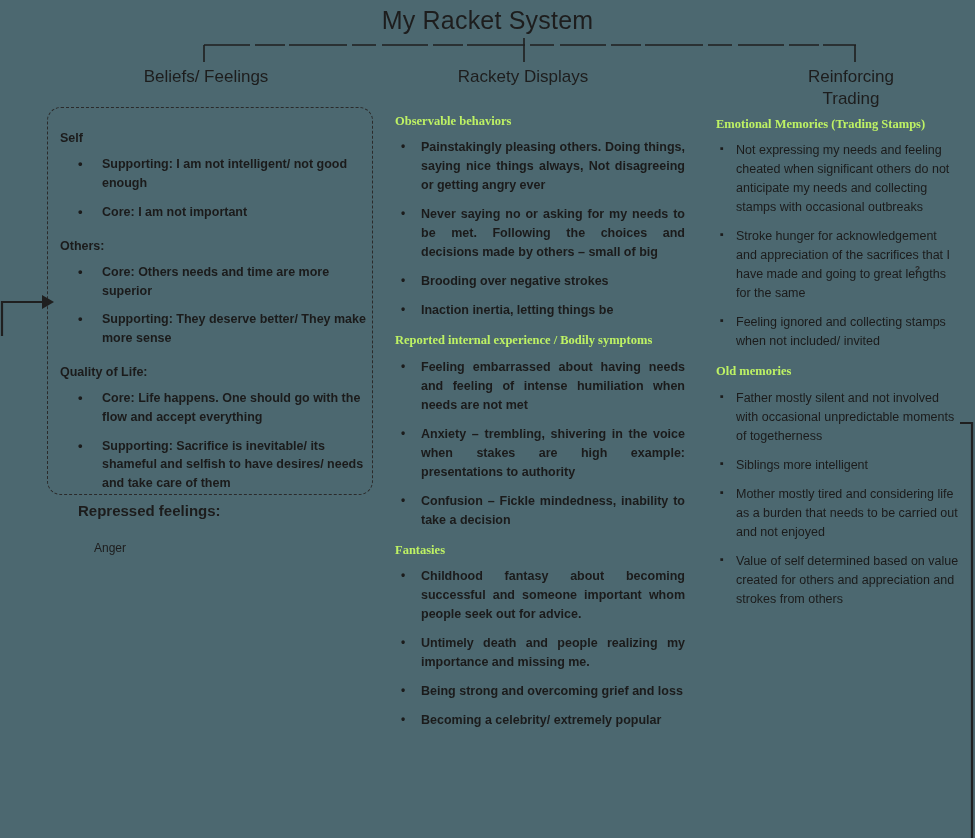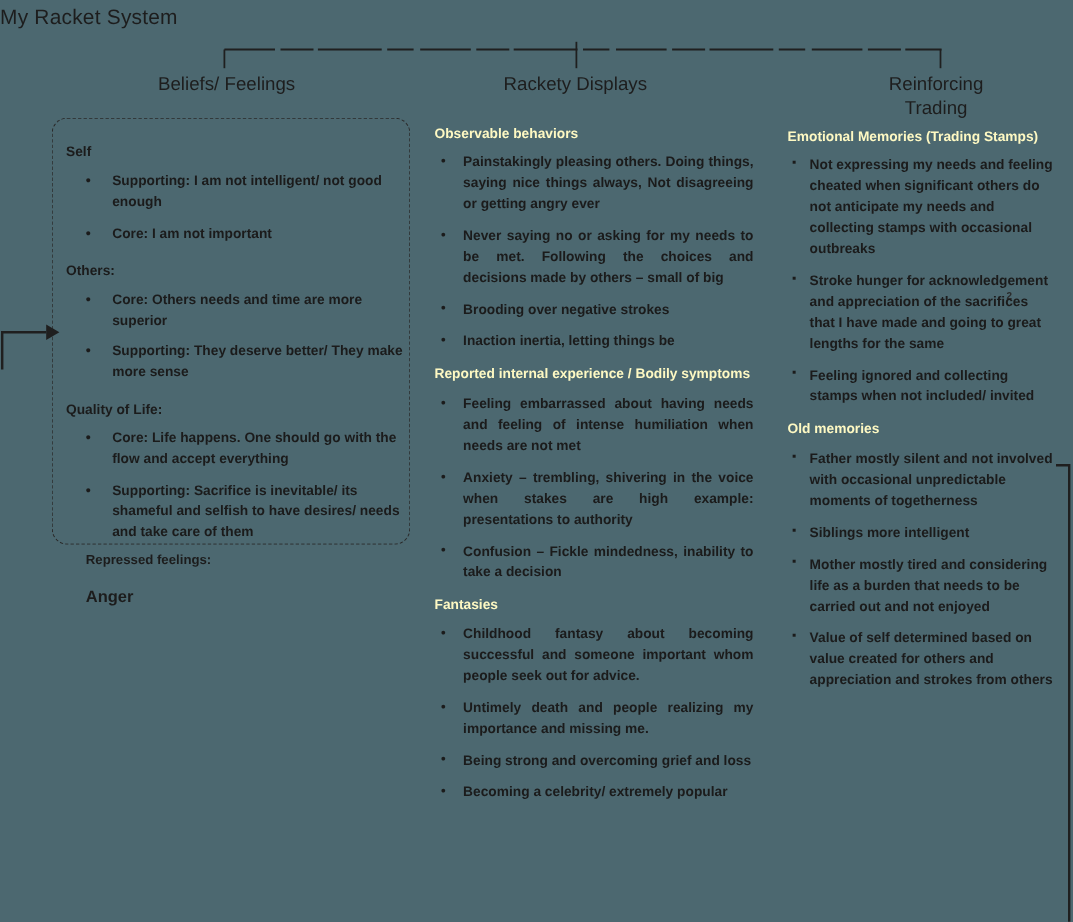--- a/index.html
+++ b/index.html
@@ -15,22 +15,22 @@
     overflow: hidden;
     position: relative;
   }
 
   
   #diagram-title {
     position: absolute;
     top: 6px;
     left: 0;
     width: 975px;
-    text-align: left;
-    font-size: 19px;
+    text-align: center;
+    font-size: 25px;
     font-weight: 400;
     color: #1d1d1d;
     letter-spacing: 0.2px;
   }
 
   
   #top-bracket {
     position: absolute;
     left: 0;
     top: 0;
@@ -73,21 +73,21 @@
 
   
   .sec-head {
     font-weight: bold;
     font-size: 12.5px;
     margin: 0 0 9px 0;
     line-height: 1.3;
     color: #1b1b1b;
   }
   #col-rackety .sec-head,
-  #col-memories .sec-head { color: #fef9c3; }
+  #col-memories .sec-head { color: #bef264; font-family: Liberation Serif, serif; }
 
   ul.bullets {
     margin: 0 0 12px 0;
     padding: 0;
     list-style: none;
   }
   ul.bullets > li {
     position: relative;
     font-size: 12.5px;
     line-height: 1.5;
@@ -124,42 +124,42 @@
     position: absolute;
     left: 6px;
     top: -1px;
     font-size: 12px;
   }
   #col-rackety .sec-head { text-align: justify; }
 
   
   #col-memories ul.bullets > li {
     padding-left: 20px;
-    font-weight: bold;
+    font-weight: normal;
     line-height: 1.52;
   }
   #col-memories ul.bullets > li::before {
     content: "\25AA";
     position: absolute;
     left: 4px;
     top: -1px;
     font-size: 11px;
   }
 
   .plain-line {
-    font-size: 12px;
+    font-size: 15px;
     font-weight: bold;
     line-height: 1.5;
     margin: 0 0 14px 0;
   }
   .plain-sub {
-    font-size: 15px;
-    font-weight: bold;
+    font-size: 12px;
+    font-weight: normal;
     line-height: 1.5;
-    margin: 0;
+    margin: 16px;
   }
 
   #repressed-block {
     position: absolute;
     left: 78px;
     top: 500px;
     width: 300px;
   }
 
   

